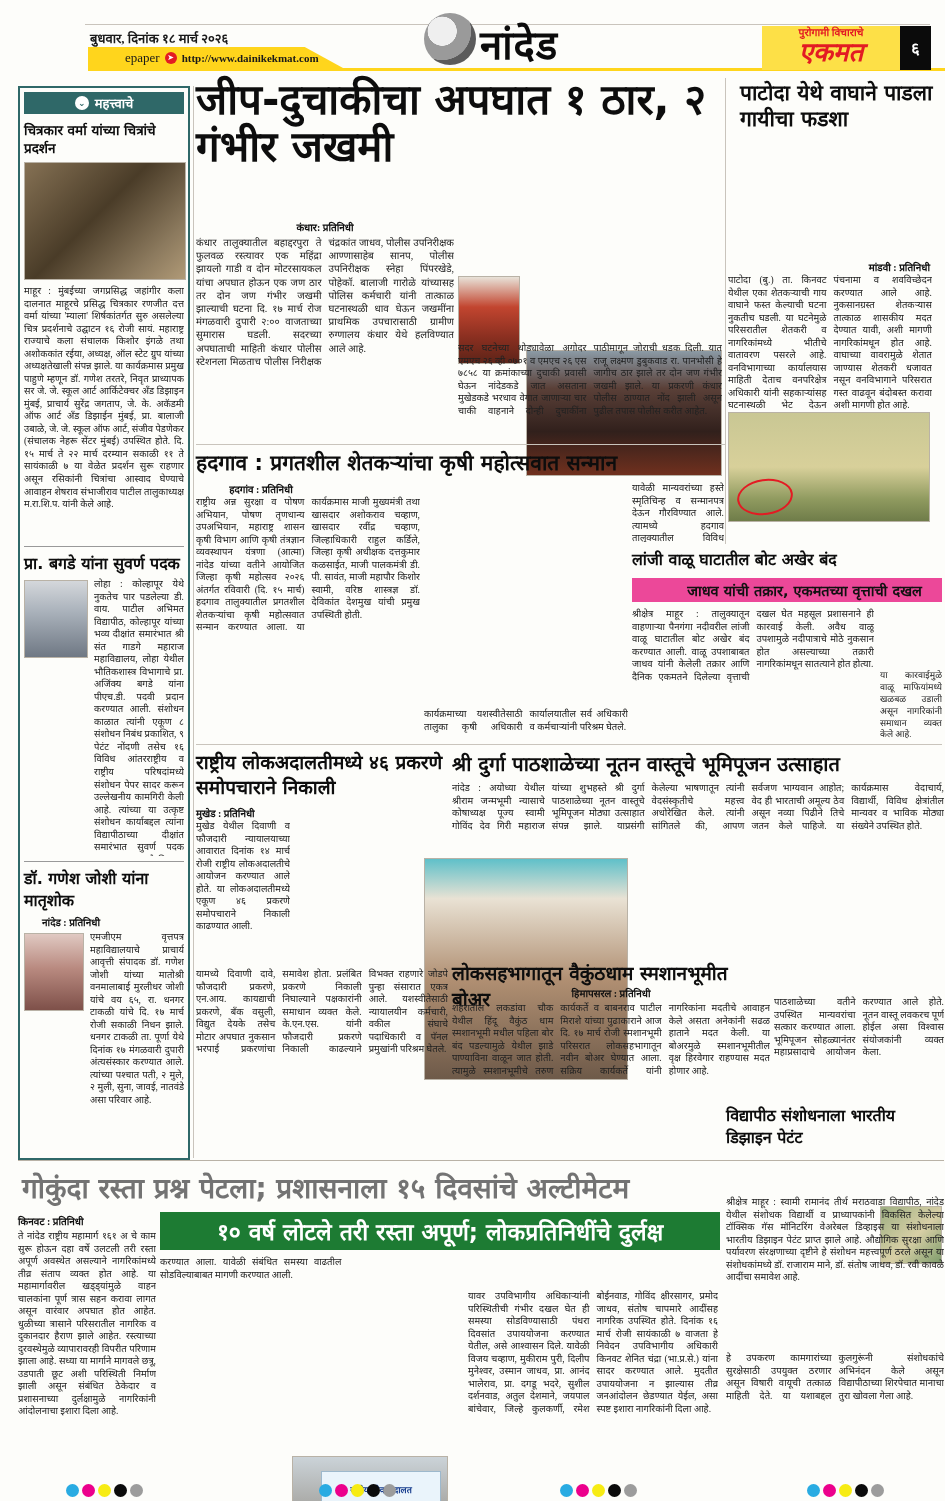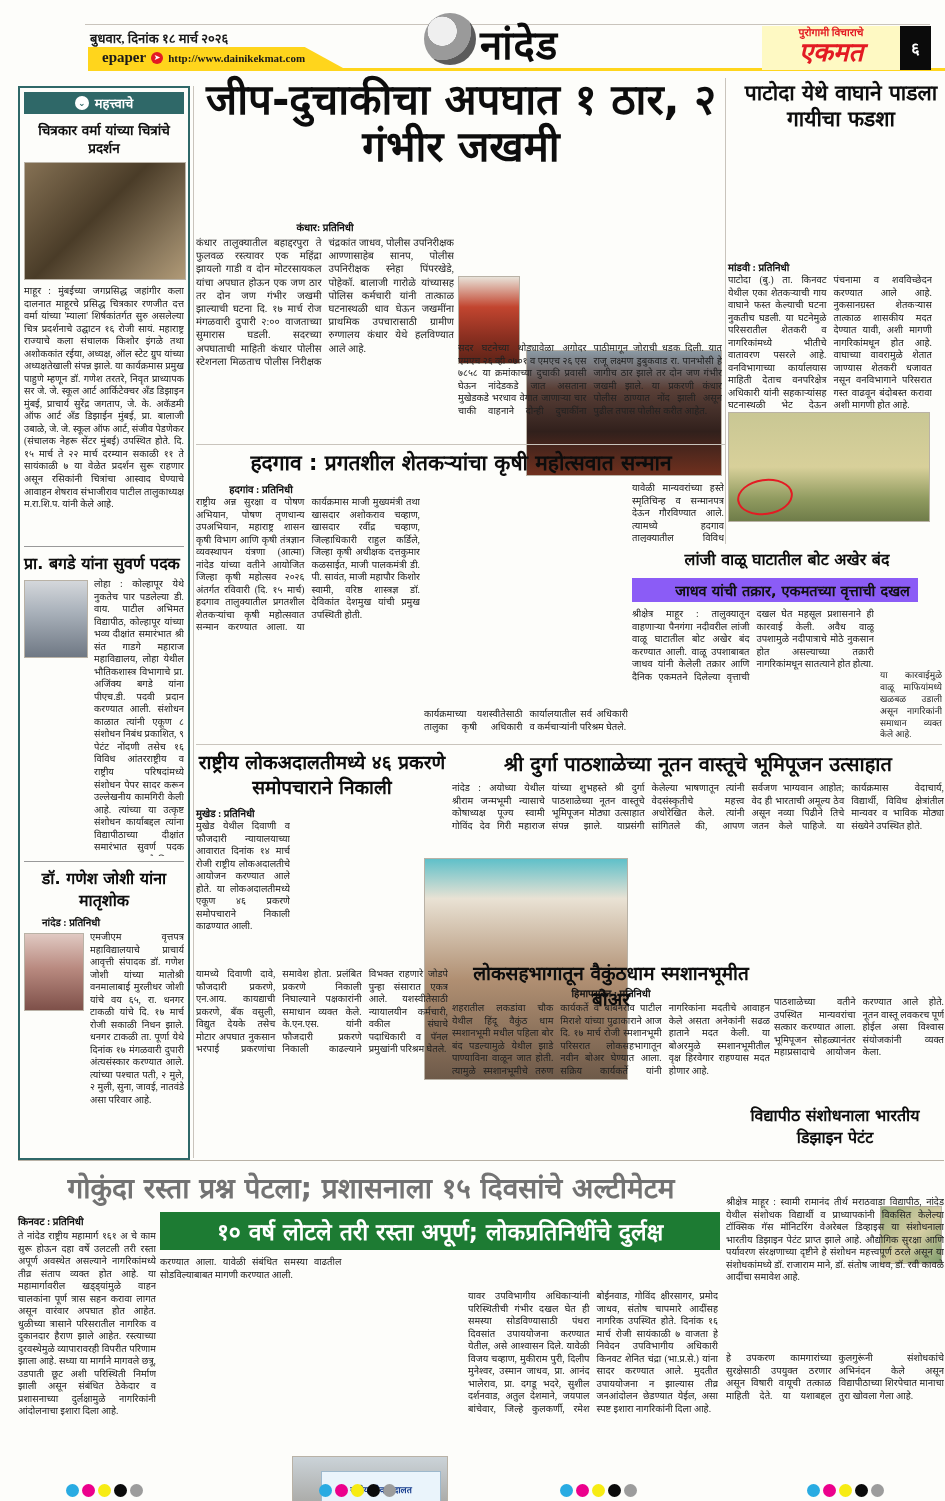--- a/index.html
+++ b/index.html
@@ -3,50 +3,50 @@
 <meta charset="utf-8">
 <style>
   html,body{margin:0;padding:0;background:#e8e8e4;}
   #page{position:relative;width:945px;height:1501px;background:#fdfdfa;margin:0 auto;
         font-family:"Liberation Serif","DejaVu Serif",serif;color:#1a1a1a;overflow:hidden;}
   .abs{position:absolute;box-sizing:border-box;}
   .bodytxt{font-size:9.5px;line-height:1.32;text-align:justify;overflow:hidden;color:#222;}
   .cols2{column-count:2;column-gap:7px;}
   .cols3{column-count:3;column-gap:7px;}
   .cols5{column-count:5;column-gap:7px;}
-  .hl{font-family:"DejaVu Sans","Liberation Sans",sans-serif;font-weight:700;color:#0d0d0d;text-align:center;}
+  .hl{font-family:"DejaVu Sans","Liberation Sans",sans-serif;font-weight:700;color:#0d0d0d;}
   .byline{font-weight:700;font-size:10px;text-align:center;color:#111;}
   .ph{position:relative;overflow:hidden;border:1px solid #b9b2a6;}
   .vline{position:absolute;width:1px;background:#c9c4bc;}
   .hline{position:absolute;height:1px;background:#c9c4bc;}
   .dot{display:inline-block;width:13px;height:13px;border-radius:50%;margin-right:3px;vertical-align:middle;}
   .d-c{background:#29abe2}.d-m{background:#ec008c}.d-y{background:#f7ec13}.d-k{background:#0b0b0b}.d-g{background:#9c9c9c}
 </style>
 </head>
 <body>
 
 <div id="page">
 
   <div class="abs hline" style="left:85px;top:24px;width:845px;"></div>
   <div class="abs" style="left:90px;top:29px;font-size:13px;font-weight:700;">बुधवार, दिनांक १८ मार्च २०२६</div>
   <div class="abs" style="left:88px;top:47px;width:255px;height:21px;background:#ffd51c;
        clip-path:polygon(0 0,85% 0,100% 100%,0 100%);display:flex;align-items:center;gap:5px;padding-left:14px;">
-    <span style="font-size:15px;font-weight:700;">epaper</span>
+    <span style="font-size:13px;font-weight:400;margin-left:23px;">epaper</span>
     <span style="width:12px;height:12px;border-radius:50%;background:#e31b23;color:#fff;font-size:8px;
          display:inline-flex;align-items:center;justify-content:center;">➤</span>
     <span style="font-size:11px;font-weight:700;">http://www.dainikekmat.com</span>
   </div>
   <div class="abs" style="left:88px;top:68px;width:857px;height:3px;background:#ffd51c;"></div>
 
   <div class="abs ph" style="left:424px;top:13px;width:52px;height:52px;border:none;border-radius:50%;
        background:radial-gradient(circle at 35% 35%,#efefef 0 30%,#9a9a9a 31% 60%,#5b5b5b 61% 100%);"></div>
   <div class="abs" style="left:480px;top:16px;font-family:'DejaVu Sans','Liberation Sans',sans-serif;
        font-size:40px;font-weight:900;letter-spacing:1px;color:#0b0b0b;">नांदेड</div>
 
-  <div class="abs" style="left:762px;top:26px;width:138px;height:44px;background:#fef9c3;text-align:center;padding-top:2px;">
+  <div class="abs" style="left:762px;top:26px;width:138px;height:44px;background:#fde047;text-align:center;padding-top:2px;">
     <div style="font-size:10.5px;font-weight:700;color:#e31b23;line-height:1;">पुरोगामी विचाराचे</div>
     <div style="font-family:'DejaVu Sans','Liberation Sans',sans-serif;font-size:26px;font-weight:900;
          font-style:italic;color:#e31b23;line-height:1.05;">एकमत</div>
   </div>
   <div class="abs" style="left:900px;top:26px;width:31px;height:44px;background:#0b0b0b;color:#fff;
        display:flex;align-items:center;justify-content:center;font-size:16px;font-weight:700;">६</div>
 
   <div class="abs" style="left:18px;top:86px;width:172px;height:1074px;border:2px solid #2f6868;padding:4px;overflow:hidden;">
     <div style="background:#2f6868;color:#fff;height:22px;display:flex;align-items:center;justify-content:center;gap:6px;
          font-family:'DejaVu Sans','Liberation Sans',sans-serif;font-weight:700;font-size:13px;">
@@ -89,35 +89,35 @@
   <div class="abs ph" style="left:526px;top:210px;width:196px;height:126px;background:
        linear-gradient(180deg,#8b9aa5 0%,#5a4038 30%,#31201c 65%,#70301e 100%);"></div>
   <div class="abs bodytxt cols2" style="left:458px;top:342px;width:264px;height:100px;">सदर घटनेच्या थोड्यावेळा अगोदर एमएच २६ व्ही ०७०१ व एमएच २६ एस ७८५८ या क्रमांकाच्या दुचाकी प्रवासी घेऊन नांदेडकडे जात असताना मुखेडकडे भरधाव वेगात जाणाऱ्या चार चाकी वाहनाने दोन्ही दुचाकींना पाठीमागून जोराची धडक दिली. यात राजू लक्ष्मण डुबुकवाड रा. पानभोसी हे जागीच ठार झाले तर दोन जण गंभीर जखमी झाले. या प्रकरणी कंधार पोलीस ठाण्यात नोंद झाली असून पुढील तपास पोलीस करीत आहेत.</div>
 
   <div class="abs hl" style="left:728px;top:80px;width:202px;height:58px;font-size:21px;line-height:1.25;margin-left:12px;">पाटोदा येथे वाघाने पाडला गायीचा फडशा</div>
   <div class="abs ph" style="left:728px;top:146px;width:202px;height:110px;background:
        linear-gradient(180deg,#c9c794 0%,#d8d09a 50%,#8f9a5f 80%,#6f7c49 100%);">
     <span style="position:absolute;left:8px;bottom:6px;width:52px;height:32px;border:2.5px solid #e31b23;
          border-radius:50%;transform:rotate(-8deg);"></span>
   </div>
-  <div class="abs byline" style="left:728px;top:260px;width:202px;text-align:left;">मांडवी : प्रतिनिधी</div>
+  <div class="abs byline" style="left:728px;top:260px;width:202px;text-align:right;">मांडवी : प्रतिनिधी</div>
   <div class="abs bodytxt cols2" style="left:728px;top:274px;width:204px;height:268px;">पाटोदा (बु.) ता. किनवट येथील एका शेतकऱ्याची गाय वाघाने फस्त केल्याची घटना नुकतीच घडली. या घटनेमुळे परिसरातील शेतकरी व नागरिकांमध्ये भीतीचे वातावरण पसरले आहे. वनविभागाच्या कार्यालयास माहिती देताच वनपरिक्षेत्र अधिकारी यांनी सहकाऱ्यांसह घटनास्थळी भेट देऊन पंचनामा व शवविच्छेदन करण्यात आले आहे. नुकसानग्रस्त शेतकऱ्यास तात्काळ शासकीय मदत देण्यात यावी, अशी मागणी नागरिकांमधून होत आहे. वाघाच्या वावरामुळे शेतात जाण्यास शेतकरी धजावत नसून वनविभागाने परिसरात गस्त वाढवून बंदोबस्त करावा अशी मागणी होत आहे.</div>
 
   <div class="abs hline" style="left:196px;top:444px;width:530px;"></div>
 
   <div class="abs hl" style="left:196px;top:448px;width:530px;font-size:21px;">हदगाव : प्रगतशील शेतकऱ्यांचा कृषी महोत्सवात सन्मान</div>
   <div class="abs byline" style="left:206px;top:482px;width:110px;">हदगांव : प्रतिनिधी</div>
   <div class="abs bodytxt cols2" style="left:196px;top:496px;width:224px;height:246px;">राष्ट्रीय अन्न सुरक्षा व पोषण अभियान, पोषण तृणधान्य उपअभियान, महाराष्ट्र शासन कृषी विभाग आणि कृषी तंत्रज्ञान व्यवस्थापन यंत्रणा (आत्मा) नांदेड यांच्या वतीने आयोजित जिल्हा कृषी महोत्सव २०२६ अंतर्गत रविवारी (दि. १५ मार्च) हदगाव तालुक्यातील प्रगतशील शेतकऱ्यांचा कृषी महोत्सवात सन्मान करण्यात आला. या कार्यक्रमास माजी मुख्यमंत्री तथा खासदार अशोकराव चव्हाण, खासदार रवींद्र चव्हाण, जिल्हाधिकारी राहुल कर्डिले, जिल्हा कृषी अधीक्षक दत्तकुमार कळसाईत, माजी पालकमंत्री डी. पी. सावंत, माजी महापौर किशोर स्वामी, वरिष्ठ शास्त्रज्ञ डॉ. देविकांत देशमुख यांची प्रमुख उपस्थिती होती.</div>
   <div class="abs ph" style="left:424px;top:482px;width:204px;height:222px;background:
        linear-gradient(180deg,#5fc0c9 0%,#e9e2d4 18%,#b08f72 55%,#6e5a49 100%);"></div>
   <div class="abs bodytxt" style="left:632px;top:482px;width:92px;height:60px;">यावेळी मान्यवरांच्या हस्ते स्मृतिचिन्ह व सन्मानपत्र देऊन गौरविण्यात आले. त्यामध्ये हदगाव तालुक्यातील विविध प्रगतशील शेतकरी रंगराव माधवराव भुवरे यांच्यासह सेंद्रिय शेती करणारे शेतकरी व महिला बचत गटांचा समावेश होता.</div>
   <div class="abs bodytxt cols2" style="left:424px;top:708px;width:204px;height:34px;">कार्यक्रमाच्या यशस्वीतेसाठी तालुका कृषी अधिकारी कार्यालयातील सर्व अधिकारी व कर्मचाऱ्यांनी परिश्रम घेतले.</div>
 
   <div class="abs hl" style="left:632px;top:548px;width:310px;font-size:16px;">लांजी वाळू घाटातील बोट अखेर बंद</div>
-  <div class="abs" style="left:632px;top:578px;width:286px;height:24px;background:#8b5cf6;
+  <div class="abs" style="left:632px;top:578px;width:310px;height:24px;background:#ec4899;
        display:flex;align-items:center;justify-content:center;font-family:'DejaVu Sans','Liberation Sans',sans-serif;
        font-weight:700;font-size:14.5px;color:#111;padding-left:35px;">जाधव यांची तक्रार, एकमतच्या वृत्ताची दखल</div>
   <div class="abs bodytxt cols2" style="left:632px;top:608px;width:242px;height:136px;">श्रीक्षेत्र माहूर : तालुक्यातून वाहणाऱ्या पैनगंगा नदीवरील लांजी वाळू घाटातील बोट अखेर बंद करण्यात आली. वाळू उपशाबाबत जाधव यांनी केलेली तक्रार आणि दैनिक एकमतने दिलेल्या वृत्ताची दखल घेत महसूल प्रशासनाने ही कारवाई केली. अवैध वाळू उपशामुळे नदीपात्राचे मोठे नुकसान होत असल्याच्या तक्रारी नागरिकांमधून सातत्याने होत होत्या.</div>
   <div class="abs ph" style="left:880px;top:608px;width:62px;height:58px;background:
        linear-gradient(135deg,#9eb083 0%,#d8cfa6 55%,#7e9c6b 100%);"></div>
   <div class="abs bodytxt" style="left:880px;top:670px;width:62px;height:72px;font-size:9px;">या कारवाईमुळे वाळू माफियांमध्ये खळबळ उडाली असून नागरिकांनी समाधान व्यक्त केले आहे.</div>
 
   <div class="abs hline" style="left:196px;top:744px;width:746px;"></div>
 
   <div class="abs hl" style="left:196px;top:750px;width:252px;height:52px;font-size:19px;line-height:1.3;">राष्ट्रीय लोकअदालतीमध्ये ४६ प्रकरणे समोपचाराने निकाली</div>

